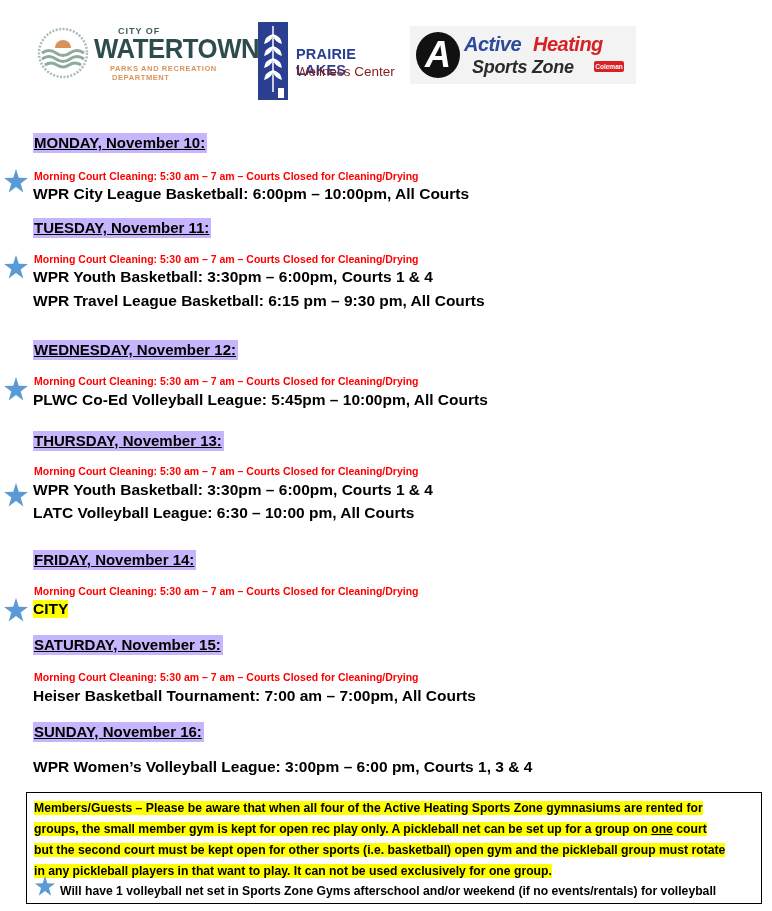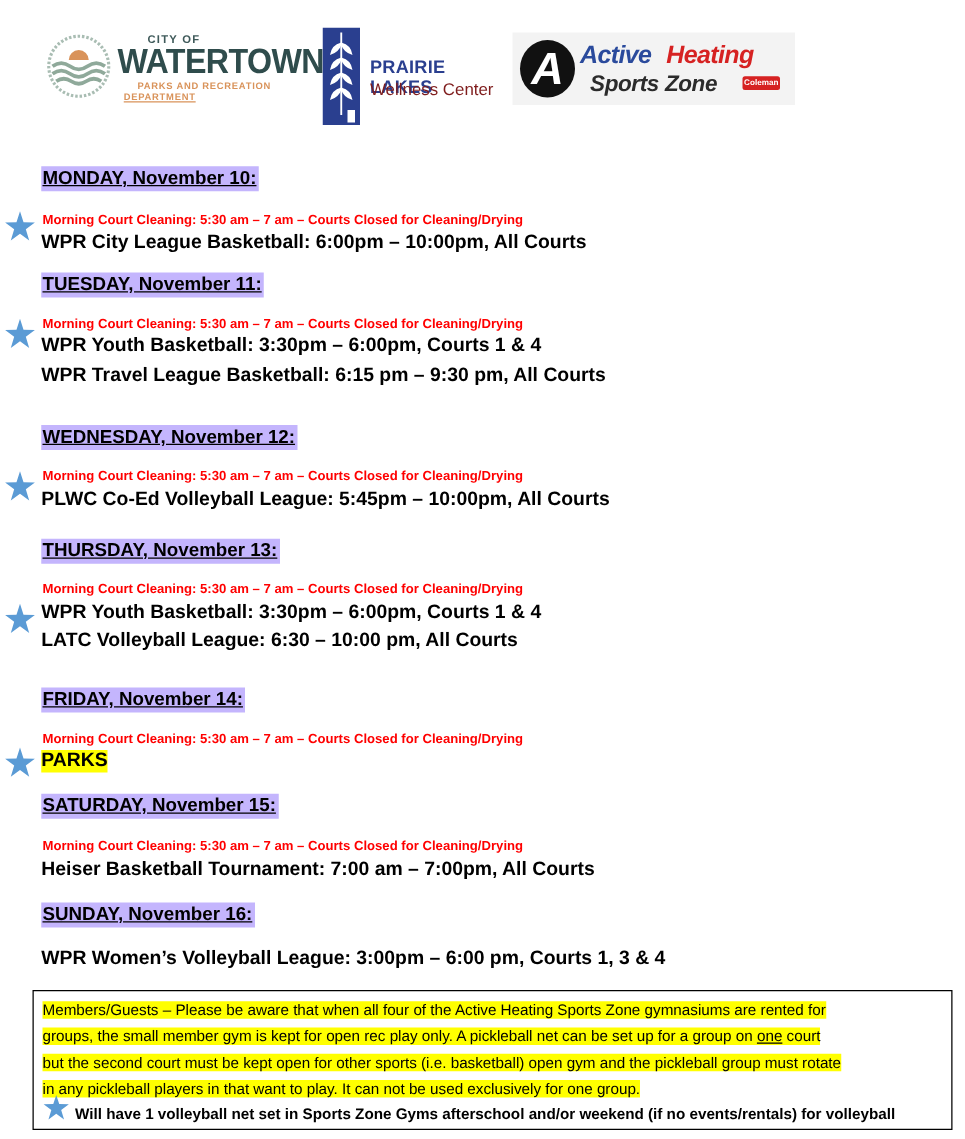--- a/index.html
+++ b/index.html
@@ -5,21 +5,21 @@
   html, body { margin:0; padding:0; background:#ffffff; }
   body { width:772px; height:911px; position:relative; overflow:hidden;
          font-family:"Liberation Sans", "DejaVu Sans", sans-serif; color:#000; }
   .abs { position:absolute; }
 
   
   .logo-watertown { left:36px; top:26px; width:212px; height:66px; }
   .wt-city { position:absolute; left:58px; top:0px; font-size:9px; letter-spacing:1px; color:#3f5a5a; font-weight:bold;margin-left:24px; }
   .wt-name { position:absolute; left:58px; top:7px; font-size:28px; font-weight:bold; color:#2f4c4c; letter-spacing:-0.5px; transform:scaleX(0.92); transform-origin:left; }
   .wt-sub1 { position:absolute; left:60px; top:38px; font-size:7.5px; font-weight:bold; color:#d9935a; letter-spacing:0.6px;padding-left:14px; }
-  .wt-sub2 { position:absolute; left:63px; top:47px; font-size:7.5px; font-weight:bold; color:#d9935a; letter-spacing:0.6px;text-decoration:underline; }
+  .wt-sub2 { position:absolute; left:76px; top:47px; font-size:7.5px; font-weight:bold; color:#d9935a; letter-spacing:0.6px; }
   .wt-emblem { position:absolute; left:0; top:0; width:54px; height:54px; }
 
   .logo-prairie { left:258px; top:22px; width:150px; height:80px; }
   .pl-wheat { position:absolute; left:0; top:0; width:30px; height:78px; }
   .pl-name { position:absolute; left:38px; top:24px; font-size:14.5px; font-weight:bold; color:#2a3f8f; letter-spacing:0.2px; }
   .pl-sub { position:absolute; left:38px; top:42px; font-size:13.5px; color:#7f1d1d; }
 
   .logo-active { left:410px; top:26px; width:226px; height:58px; background:#f3f3f3; }
   .ah-disc { position:absolute; left:6px; top:6px; width:44px; height:46px; border-radius:50%; background:#111; }
   .ah-letter { position:absolute; left:6px; top:6px; width:44px; height:46px; color:#fff; font-size:36px; font-weight:bold; text-align:center; line-height:46px; font-style:italic; }
@@ -30,21 +30,21 @@
 
   
   .day-heading { position:absolute; left:33px; font-size:15px; font-weight:bold; text-decoration:underline; background:#c4b5fd; padding:1px 2px 2px 1px; white-space:nowrap; }
   .cleaning { position:absolute; left:34px; font-size:10.5px; font-weight:bold; color:#ff0000; white-space:nowrap; }
   .event { position:absolute; left:33px; font-size:15.5px; font-weight:bold; white-space:nowrap; }
   .hl { background:#ffff00; }
   .star { position:absolute; left:3px; width:26px; height:26px; }
 
   
   .notice { position:absolute; left:26px; top:792px; width:736px; height:112px; border:1.5px solid #000; box-sizing:border-box; }
-  .notice-text { position:absolute; left:7px; top:5px; width:724px; font-size:12.2px; font-weight:normal; line-height:21px; }
+  .notice-text { position:absolute; left:7px; top:5px; width:724px; font-size:12.2px; font-weight:bold; line-height:21px; }
   .notice-text span.line { background:#ffff00; }
   .notice-text u { text-decoration:underline;text-align:center; }
   .notice-star { position:absolute; left:7px; top:82px; width:22px; height:22px; }
   .notice-footer { position:absolute; left:33px; top:91px; font-size:12.2px; font-weight:bold; white-space:nowrap; }
 </style>
 </head>
 <body>
 
 <div class="abs logo-watertown">
   <svg class="wt-emblem" viewBox="0 0 54 54">
@@ -111,21 +111,21 @@
     <path d="M12 1 L14.6 9 L23 9.2 L16.3 14.2 L18.8 22.5 L12 17.5 L5.2 22.5 L7.7 14.2 L1 9.2 L9.4 9 Z" fill="#5b9bd5"></path>
   </svg>
 <div class="event" style="top:481px">WPR Youth Basketball: 3:30pm – 6:00pm, Courts 1 &amp; 4</div>
 <div class="event" style="top:504px">LATC Volleyball League: 6:30 – 10:00 pm, All Courts</div>
 
 <div class="day-heading" style="top:550px">FRIDAY, November 14:</div>
 <div class="cleaning" style="top:585px">Morning Court Cleaning: 5:30 am – 7 am – Courts Closed for Cleaning/Drying</div>
 <svg class="star" style="top:597px" viewBox="0 0 24 24">
     <path d="M12 1 L14.6 9 L23 9.2 L16.3 14.2 L18.8 22.5 L12 17.5 L5.2 22.5 L7.7 14.2 L1 9.2 L9.4 9 Z" fill="#5b9bd5"></path>
   </svg>
-<div class="event hl" style="top:600px">PARKS</div>
+<div class="event hl" style="top:600px">CITY</div>
 
 <div class="day-heading" style="top:635px">SATURDAY, November 15:</div>
 <div class="cleaning" style="top:671px">Morning Court Cleaning: 5:30 am – 7 am – Courts Closed for Cleaning/Drying</div>
 <div class="event" style="top:687px">Heiser Basketball Tournament: 7:00 am – 7:00pm, All Courts</div>
 
 <div class="day-heading" style="top:722px">SUNDAY, November 16:</div>
 <div class="event" style="top:758px">WPR Women’s Volleyball League: 3:00pm – 6:00 pm, Courts 1, 3 &amp; 4</div>
 
 <div class="notice">
   <div class="notice-text">

